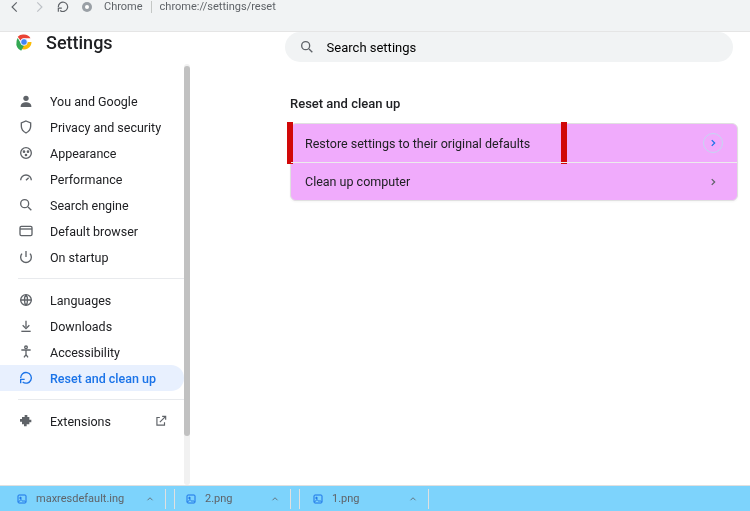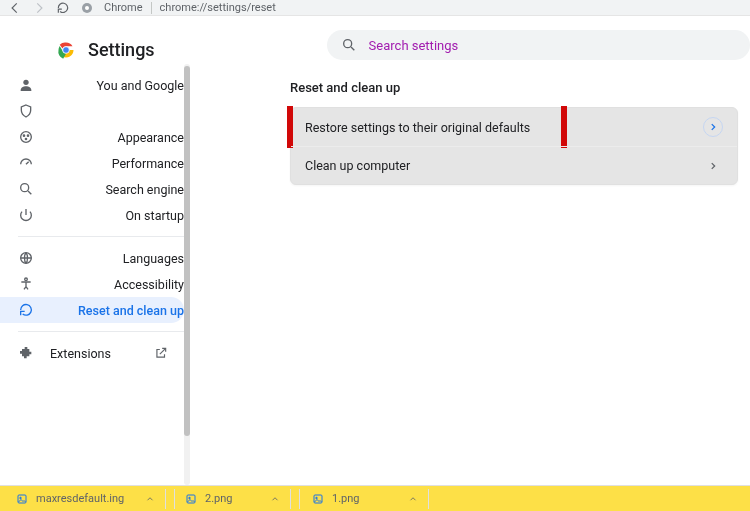--- a/index.html
+++ b/index.html
@@ -8,56 +8,55 @@
       font-size: 13px;
       color: #202124;
       background: #fff;
       width: 750px;
       height: 511px;
       overflow: hidden;
       position: relative;
     }
     
     .toolbar {
-      height: 16px;
+      height: 32px;
       background: #f1f3f4;
       display: flex;
-      align-items: center;
+      align-items: flex-start;
       padding: 0 8px;
       gap: 10px;
       border-bottom: 1px solid #e5e5e5;
     }
     .nav-arrow, .reload-icon, .secure-icon {
       width: 14px; height: 14px;
       display: flex; align-items: center; justify-content: center;
       color: #5f6368;
     }
     .nav-arrow.disabled { color: #bdc1c6; }
     .toolbar-text { font-size: 11px; color: #5f6368; display: flex; align-items: center; gap: 4px;}
     .vr { width:1px; height:12px; background:#c4c7c5; margin:0 4px;}
     
     .header-row {
       height: 44px;
       display: flex;
-      align-items: flex-end;
+      align-items: flex-start;
       padding-left: 14px;
-      margin-left: 42px;
     }
     .chrome-logo { width: 20px; height: 20px; margin-right: 12px; }
     .page-title { font-size: 18px; font-weight: 500; color: #202124; }
     .search-box {
       margin-left: 172px;
       width: 448px;
       height: 30px;
       background: #f1f3f4;
       border-radius: 20px;
       display: flex;
       align-items: center;
       padding: 0 14px;
-      color: #a21caf;
+      color: #000000;
       gap: 12px;
       font-size: 13px;
     }
     .search-icon { width: 16px; height: 16px; }
     
     .body-area { display: flex; height: calc(511px - 20px - 44px - 26px); }
     .sidebar {
       width: 184px;
       padding-top: 12px;
       display: flex;
@@ -67,21 +66,20 @@
     .sidebar-item {
       height: 26px;
       display: flex;
       align-items: center;
       padding-left: 18px;
       gap: 16px;
       font-size: 12.5px;
       color: #202124;
       border-radius: 0 18px 18px 0;
       cursor: pointer;
-      justify-content: space-between;
     }
     .sidebar-item .icon { width: 16px; height: 16px; color: #5f6368; display:flex; align-items:center; justify-content:center;}
     .sidebar-item.active { background: #e8f0fe; color: #1a73e8; font-weight: 500; }
     .sidebar-item.active .icon { color: #1a73e8; }
     .divider { height: 1px; background: #e8eaed; margin: 8px 0 8px 18px; }
     .ext-icon { margin-left: auto; margin-right: 16px; width:14px; height:14px; color:#5f6368;}
     .scrollbar-track {
       width: 6px;
       background: #f1f1f1;
       position: absolute;
@@ -106,21 +104,21 @@
     .section-title {
       font-size: 13px;
       font-weight: 500;
       color: #202124;
       margin-bottom: 12px;
     }
     .card {
       width: 448px;
       border: 1px solid #e0e0e0;
       border-radius: 6px;
-      background: #e5e5e5;
+      background: #f0abfc;
       box-shadow: 0 1px 2px rgba(60,64,67,0.05);
     }
     .card-row {
       height: 38px;
       display: flex;
       align-items: center;
       padding: 0 14px;
       font-size: 12.5px;
       color: #202124;
       cursor: pointer;
@@ -141,21 +139,21 @@
     }
     .arrow-circle {
       border: 1px solid #c5d6f2;
       border-radius: 50%;
     }
     
     .shelf {
       position: absolute;
       bottom: 0; left: 0; right: 0;
       height: 26px;
-      background: #fde047;
+      background: #7dd3fc;
       border-top: 1px solid #e0e0e0;
       display: flex;
       align-items: center;
       padding-left: 6px;
       gap: 8px;
     }
     .shelf-item {
       height: 20px;
       border: 1px solid #e0e0e0;
       border-top:none;
@@ -238,20 +236,21 @@
           </svg>
         </span>
       <span>You and Google</span>
     </div>
     <div class="sidebar-item">
       <span class="icon">
           <svg viewBox="0 0 24 24" width="16" height="16" fill="none" stroke="currentColor" stroke-width="2">
             <path d="M12 3l7 3v5c0 5-3 8-7 10-4-2-7-5-7-10V6z"></path>
           </svg>
         </span>
+      <span>Privacy and security</span>
     </div>
     <div class="sidebar-item">
       <span class="icon">
           <svg viewBox="0 0 24 24" width="16" height="16" fill="none" stroke="currentColor" stroke-width="2">
             <circle cx="12" cy="12" r="8"></circle>
             <circle cx="9" cy="10" r="1" fill="currentColor"></circle>
             <circle cx="15" cy="10" r="1" fill="currentColor"></circle>
             <circle cx="12" cy="15" r="1" fill="currentColor"></circle>
           </svg>
         </span>
@@ -271,37 +270,56 @@
           <svg viewBox="0 0 24 24" width="16" height="16" fill="none" stroke="currentColor" stroke-width="2">
             <circle cx="10" cy="10" r="6"></circle>
             <path d="M20 20l-5-5"></path>
           </svg>
         </span>
       <span>Search engine</span>
     </div>
     <div class="sidebar-item">
       <span class="icon">
           <svg viewBox="0 0 24 24" width="16" height="16" fill="none" stroke="currentColor" stroke-width="2">
+            <rect x="3" y="5" width="18" height="14" rx="2"></rect>
+            <path d="M3 9h18"></path>
+          </svg>
+        </span>
+      <span>Default browser</span>
+    </div>
+    <div class="sidebar-item">
+      <span class="icon">
+          <svg viewBox="0 0 24 24" width="16" height="16" fill="none" stroke="currentColor" stroke-width="2">
             <path d="M12 3v9"></path>
             <path d="M6 7a8 8 0 1 0 12 0"></path>
           </svg>
         </span>
       <span>On startup</span>
     </div>
 
     <div class="divider"></div>
 
     <div class="sidebar-item">
       <span class="icon">
           <svg viewBox="0 0 24 24" width="16" height="16" fill="none" stroke="currentColor" stroke-width="2">
             <circle cx="12" cy="12" r="8"></circle>
             <path d="M4 12h16M12 4c3 3 3 13 0 16M12 4c-3 3-3 13 0 16"></path>
           </svg>
         </span>
       <span>Languages</span>
+    </div>
+    <div class="sidebar-item">
+      <span class="icon">
+          <svg viewBox="0 0 24 24" width="16" height="16" fill="none" stroke="currentColor" stroke-width="2">
+            <path d="M12 4v10"></path>
+            <path d="M7 11l5 5 5-5"></path>
+            <path d="M5 20h14"></path>
+          </svg>
+        </span>
+      <span>Downloads</span>
     </div>
     <div class="sidebar-item">
       <span class="icon">
           <svg viewBox="0 0 24 24" width="16" height="16" fill="none" stroke="currentColor" stroke-width="2">
             <circle cx="12" cy="5" r="2"></circle>
             <path d="M5 9h14M12 9v7M9 20l3-4 3 4"></path>
           </svg>
         </span>
       <span>Accessibility</span>
     </div>

